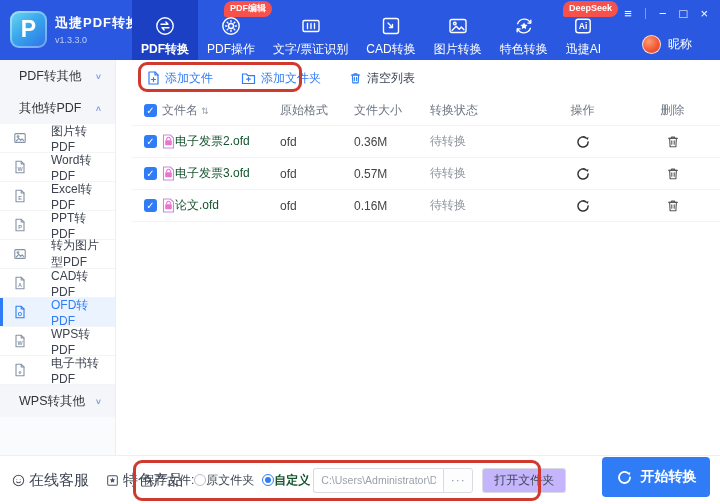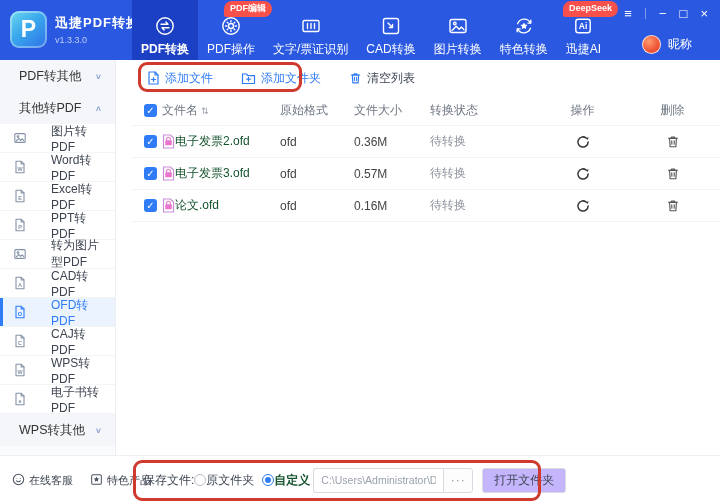--- a/index.html
+++ b/index.html
@@ -61,21 +61,21 @@
   .sort { font-size:9px; color:#9AA1AC; margin-left:3px; }
   .status { color:#8E939D; }
   .cell-center { display:flex; justify-content:center; }
   .op-btn, .del-btn { cursor:pointer; display:flex; }
   .op-btn svg { stroke:#333; fill:none; stroke-width:1.5; stroke-linecap:round; }
   .del-btn svg { stroke:#555; fill:none; stroke-width:1.1; stroke-linecap:round; stroke-linejoin:round; }
 
   
   .footer { position:absolute; left:0; right:0; bottom:0; height:49px; background:#fff; border-top:1px solid #EDEFF2; }
   .footer-links { position:absolute; left:12px; top:0; height:100%; display:flex; align-items:center; gap:17px; }
-  .flink { display:flex; gap:4px; font-size:11px; color:#3E4552; cursor:pointer; }
+  .flink { display:flex; align-items:center; gap:4px; font-size:15px; color:#3E4552; cursor:pointer; }
   .flink svg { stroke:#4A5362; fill:none; stroke-width:1.1; stroke-linecap:round; stroke-linejoin:round; }
   .save-group { position:absolute; left:143px; top:0; height:100%; display:flex; align-items:center; font-size:12px; color:#3E4552; }
   .radio { width:12px; height:12px; border-radius:50%; border:1px solid #B9BFC9; background:#fff; cursor:pointer; flex:0 0 auto; }
   .radio.checked { border-color:#2F7CF6; position:relative; }
   .radio.checked::after { content:""; position:absolute; left:2px; top:2px; width:6px; height:6px; border-radius:50%; background:#2F7CF6; }
   .opt-custom { color:#14532d;font-weight:bold; }
   .path-wrap { display:flex; margin-left:3px; }
   .path-input { width:130px; height:25px; border:1px solid #D8DCE2; border-right:none; border-radius:3px 0 0 3px;
     padding:0 7px; font-size:10.5px; color:#9AA1AC; outline:none; font-family:"Liberation Sans","DejaVu Sans",sans-serif; }
   .more-btn { width:30px; height:25px; border:1px solid #D8DCE2; border-radius:0 3px 3px 0; background:#FDFDFE;
@@ -254,28 +254,20 @@
           <path d="M3 1.3h5.2L11 4v8.7H3z"></path>
           <path d="M8.2 1.3V4H11"></path>
           <text x="7" y="10.6" text-anchor="middle">O</text>
         </svg>
       <span>OFD转PDF</span>
     </div>
     <div class="side-item">
       <svg width="14" height="14" viewBox="0 0 14 14">
           <path d="M3 1.3h5.2L11 4v8.7H3z"></path>
           <path d="M8.2 1.3V4H11"></path>
-          <text x="7" y="10.6" text-anchor="middle">C</text>
-        </svg>
-      <span>CAJ转PDF</span>
-    </div>
-    <div class="side-item">
-      <svg width="14" height="14" viewBox="0 0 14 14">
-          <path d="M3 1.3h5.2L11 4v8.7H3z"></path>
-          <path d="M8.2 1.3V4H11"></path>
           <text x="7" y="10.6" text-anchor="middle">W</text>
         </svg>
       <span>WPS转PDF</span>
     </div>
     <div class="side-item">
       <svg width="14" height="14" viewBox="0 0 14 14">
           <path d="M3 1.3h5.2L11 4v8.7H3z"></path>
           <path d="M8.2 1.3V4H11"></path>
           <text x="7" y="10.6" text-anchor="middle">e</text>
         </svg>
@@ -459,15 +451,22 @@
       <span>原文件夹</span>
       <span class="radio checked" style="margin-left:8px;"></span>
       <span class="opt-custom">自定义</span>
       <span class="path-wrap">
         <input class="path-input" readonly="" value="C:\Users\Administrator\Desktop" style="">
         <span class="more-btn">···</span>
       </span>
       <span class="open-btn">打开文件夹</span>
     </div>
 
+    <button class="start-btn">
+      <svg width="17" height="17" viewBox="0 0 16 16">
+          <path d="M13.2 8A5.2 5.2 0 1 1 10.8 3.6"></path>
+          <path d="M10.5 3.7l3.1-.6-1 2.9z" fill="#fff" stroke="none"></path>
+        </svg>
+      <span>开始转换</span>
+    </button>
   </div>
 
 </div>
 
 </body></html>

